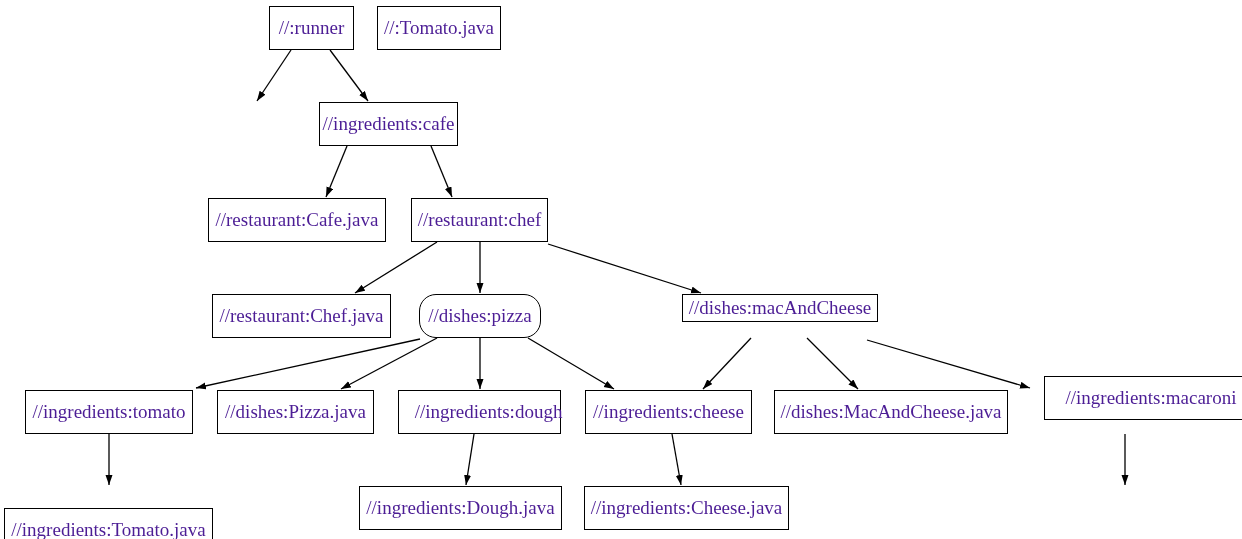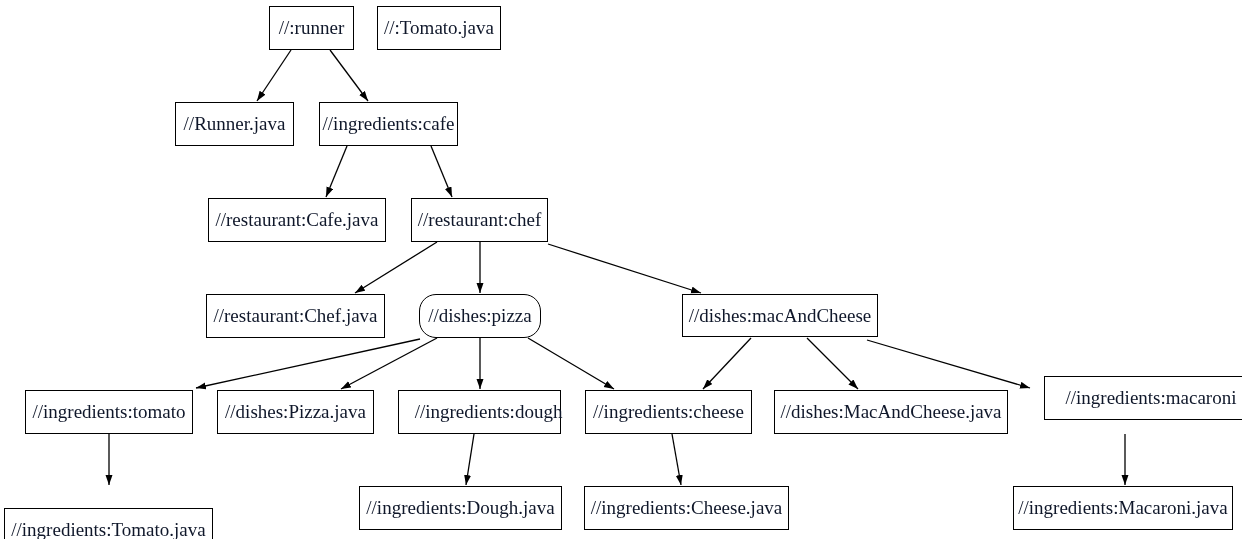--- a/index.html
+++ b/index.html
@@ -23,21 +23,21 @@
     height: 539px;
   }
   .node {
     position: absolute;
     box-sizing: border-box;
     display: flex;
     align-items: center;
     justify-content: center;
     background: #ffffff;
     border: 1.4px solid #000000;
-    color: #0f172a;
+    color: #4c1d95;
     font-size: 19px;
     white-space: nowrap;
     text-align: center;
   }
 </style>
 </head>
 <body>
 
 <div class="canvas">
 
@@ -64,31 +64,29 @@
       <line x1="867" y1="340" x2="1030" y2="388" marker-end="url(#arrow)"></line>
       <line x1="109" y1="434" x2="109" y2="485" marker-end="url(#arrow)"></line>
       <line x1="474" y1="434" x2="466" y2="485" marker-end="url(#arrow)"></line>
       <line x1="672" y1="434" x2="681" y2="485" marker-end="url(#arrow)"></line>
       <line x1="1125" y1="434" x2="1125" y2="485" marker-end="url(#arrow)"></line>
     </g>
   </svg>
 
   <div class="node" style="left:269px;  top:6px;   width:85px;  height:44px;">//:runner</div>
   <div class="node" style="left:377px;  top:6px;   width:124px; height:44px;">//:Tomato.java</div>
-  <div class="node" style="left:175px;  top:102px; width:119px; height:44px;">//Runner.java</div>
   <div class="node" style="left:319px;  top:102px; width:139px; height:44px;">//ingredients:cafe</div>
   <div class="node" style="left:208px;  top:198px; width:178px; height:44px;">//restaurant:Cafe.java</div>
   <div class="node" style="left:411px;  top:198px; width:137px; height:44px;">//restaurant:chef</div>
-  <div class="node" style="left:206px;  top:294px; width:179px; height:44px;">//restaurant:Chef.java</div>
+  <div class="node" style="left:212px;  top:294px; width:179px; height:44px;">//restaurant:Chef.java</div>
   <div class="node" style="left:419px;  top:294px; width:122px; height:44px;border-radius:17px;">//dishes:pizza</div>
-  <div class="node" style="left:682px;  top:294px; width:196px; height:43px;">//dishes:macAndCheese</div>
+  <div class="node" style="left:682px;  top:294px; width:196px; height:28px;">//dishes:macAndCheese</div>
   <div class="node" style="left:25px;   top:390px; width:168px; height:44px;">//ingredients:tomato</div>
   <div class="node" style="left:217px;  top:390px; width:157px; height:44px;">//dishes:Pizza.java</div>
   <div class="node" style="left:398px;  top:390px; width:163px; height:44px;padding-left:18px;">//ingredients:dough</div>
   <div class="node" style="left:585px;  top:390px; width:167px; height:44px;">//ingredients:cheese</div>
   <div class="node" style="left:774px; top:390px; width:234px; height:44px;">//dishes:MacAndCheese.java</div>
   <div class="node" style="left:1033px; top:376px; width:214px; height:44px;margin-left:11px;">//ingredients:macaroni</div>
   <div class="node" style="left:4px;    top:508px; width:209px; height:44px;">//ingredients:Tomato.java</div>
   <div class="node" style="left:359px;  top:486px; width:203px; height:44px;">//ingredients:Dough.java</div>
   <div class="node" style="left:584px;  top:486px; width:205px; height:44px;">//ingredients:Cheese.java</div>
-  <div class="node" style="left:1013px; top:486px; width:220px; height:44px;">//ingredients:Macaroni.java</div>
 
 </div>
 
 </body></html>

